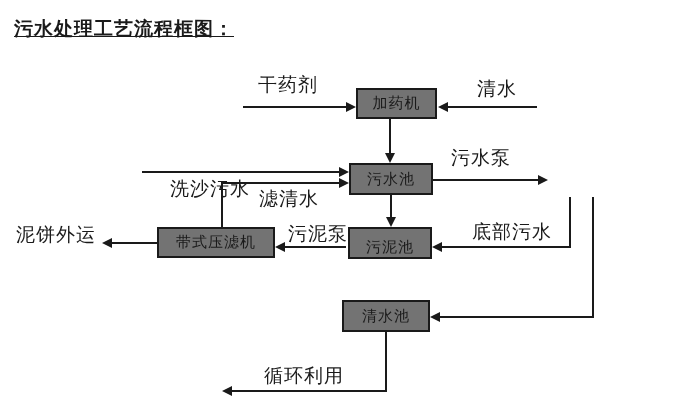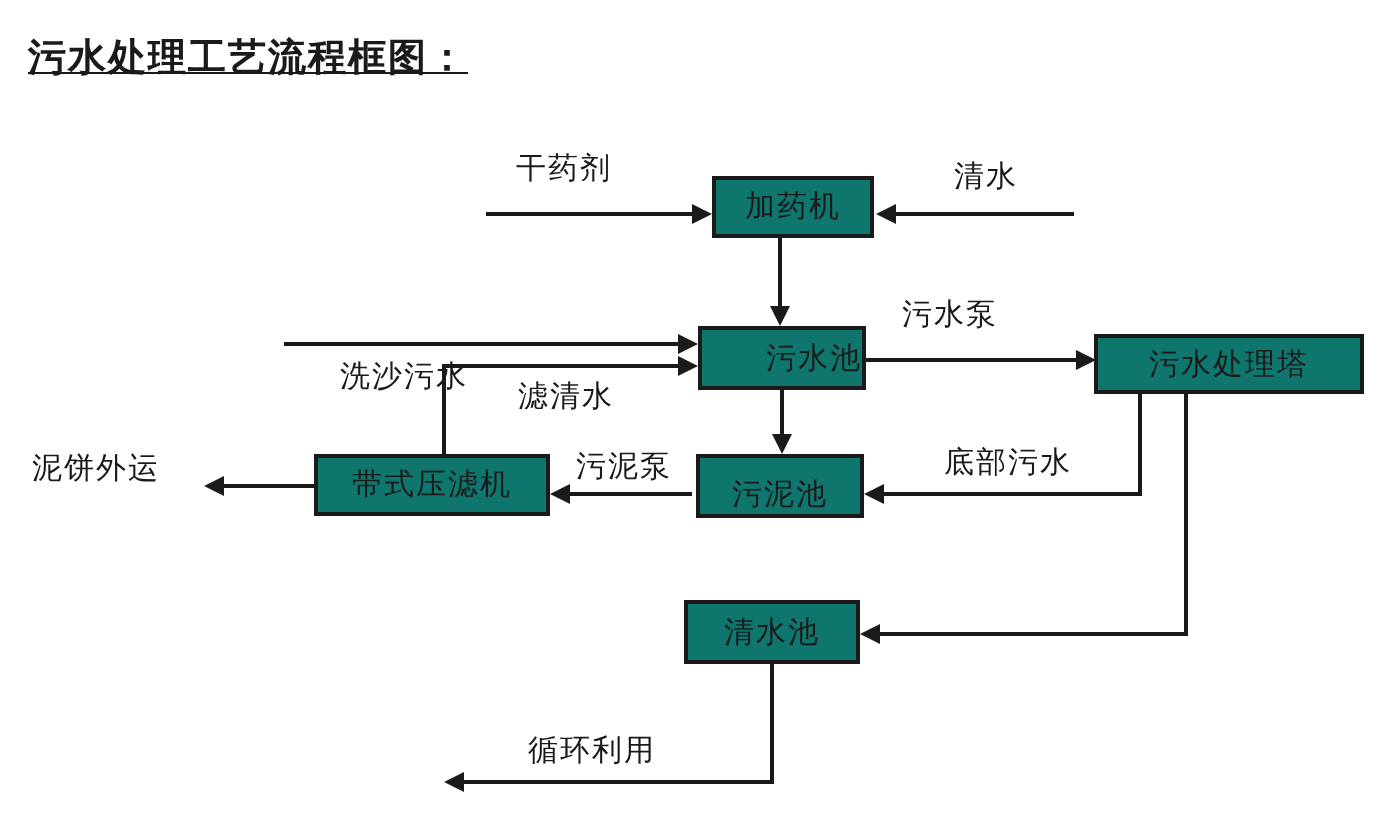--- a/index.html
+++ b/index.html
@@ -5,52 +5,49 @@
   html,body{margin:0;padding:0;background:#ffffff;}
   #canvas{
     position:relative;width:700px;height:420px;background:#ffffff;
     font-family:"Liberation Sans",sans-serif;color:#1a1a1a;overflow:hidden;
   }
   .title{
     position:absolute;left:14px;top:16px;font-size:19px;font-weight:bold;
     letter-spacing:1px;white-space:nowrap;text-decoration:underline;
   }
   .node{
-    position:absolute;box-sizing:border-box;border:2px solid #1a1a1a;background:#0f766e;
+    position:absolute;box-sizing:border-box;border:2px solid #1a1a1a;background:#737373;
     display:flex;align-items:center;justify-content:center;
     font-size:15px;white-space:nowrap;letter-spacing:1px;
   }
   .flabel{
-    position:absolute;font-size:15px;white-space:nowrap;letter-spacing:1px;line-height:16px;
+    position:absolute;font-size:19px;white-space:nowrap;letter-spacing:1px;line-height:16px;
   }
   .hline{position:absolute;height:2px;background:#1a1a1a;}
   .vline{position:absolute;width:2px;background:#1a1a1a;}
   .arr{position:absolute;width:0;height:0;}
   .arr-right{border-left:10px solid #1a1a1a;border-top:5px solid transparent;border-bottom:5px solid transparent;}
   .arr-left{border-right:10px solid #1a1a1a;border-top:5px solid transparent;border-bottom:5px solid transparent;}
   .arr-down{border-top:10px solid #1a1a1a;border-left:5px solid transparent;border-right:5px solid transparent;}
 </style>
 </head>
 <body>
 
 <div id="canvas">
 
   <div class="title">污水处理工艺流程框图：</div>
 
   <div class="node" style="left:356px;top:88px;width:81px;height:31px;">
     <span>加药机</span>
   </div>
 
-  <div class="node" style="left:349px;top:163px;width:84px;height:32px;justify-content:flex-end;">
+  <div class="node" style="left:349px;top:163px;width:84px;height:32px;">
     <span>污水池</span>
   </div>
 
-  <div class="node" style="left:547px;top:167px;width:135px;height:30px;">
-    <span>污水处理塔</span>
-  </div>
 
   <div class="node" style="left:348px;top:227px;width:84px;height:32px;align-items:flex-end;">
     <span>污泥池</span>
   </div>
 
   <div class="node" style="left:157px;top:227px;width:118px;height:31px;">
     <span>带式压滤机</span>
   </div>
 
   <div class="node" style="left:342px;top:300px;width:88px;height:32px;">

